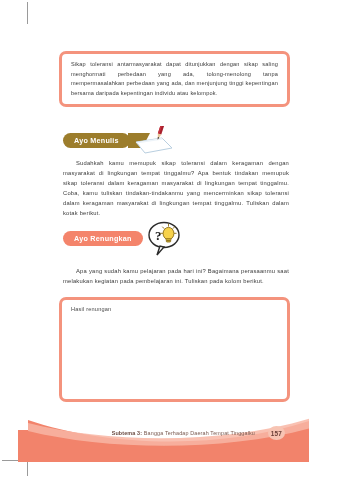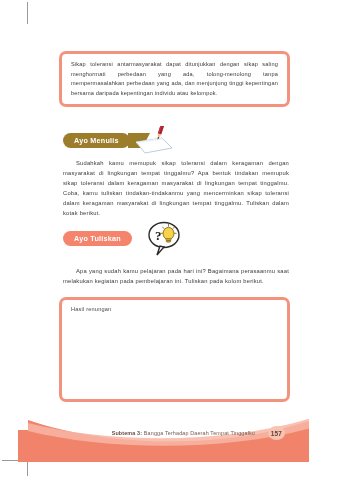--- a/index.html
+++ b/index.html
@@ -242,21 +242,21 @@
       <rect x="24.5" y="-12" width="1.5" height="20" fill="#c8333f"></rect>
       <polygon points="24.5,8 28.1,8 26.3,14" fill="#e8c79a"></polygon>
       <polygon points="25.6,11.5 27.1,11.5 26.3,14" fill="#32302f"></polygon>
       <rect x="24.5" y="-14" width="3.6" height="2.4" fill="#6f6f6f"></rect>
     </g>
   </svg>
 
   <div class="para para-menulis">Sudahkah kamu memupuk sikap toleransi dalam keragaman dengan masyarakat di lingkungan tempat tinggalmu? Apa bentuk tindakan memupuk sikap toleransi dalam keragaman masyarakat di lingkungan tempat tinggalmu. Coba, kamu tuliskan tindakan-tindakanmu yang mencerminkan sikap toleransi dalam keragaman masyarakat di lingkungan tempat tinggalmu. Tuliskan dalam kotak berikut.</div>
 
   <div class="badge badge-renungkan">
-    <span>Ayo Tuliskan</span>
+    <span>Ayo Renungkan</span>
   </div>
 
   <svg class="icon-renungkan" viewBox="0 0 42 38">
     <ellipse cx="21" cy="14" rx="15" ry="12.5" fill="#ffffff" stroke="#2b2b2b" stroke-width="1.4"></ellipse>
     <path d="M17 25 L14 34 L21 26 Z" fill="#ffffff" stroke="#2b2b2b" stroke-width="1.4"></path>
     <text x="12" y="19" font-family="'Liberation Serif', serif" font-size="13" font-weight="bold" fill="#1a1a1a">?</text>
     <g>
       <ellipse cx="25.5" cy="12.5" rx="5.4" ry="6.1" fill="#f7d24b" stroke="#8a6a10" stroke-width="0.9"></ellipse>
       <rect x="23" y="17.6" width="5" height="2.1" rx="0.6" fill="#cfae3a" stroke="#8a6a10" stroke-width="0.7"></rect>
       <rect x="23.4" y="19.5" width="4.2" height="1.6" rx="0.6" fill="#bba031" stroke="#8a6a10" stroke-width="0.7"></rect>

